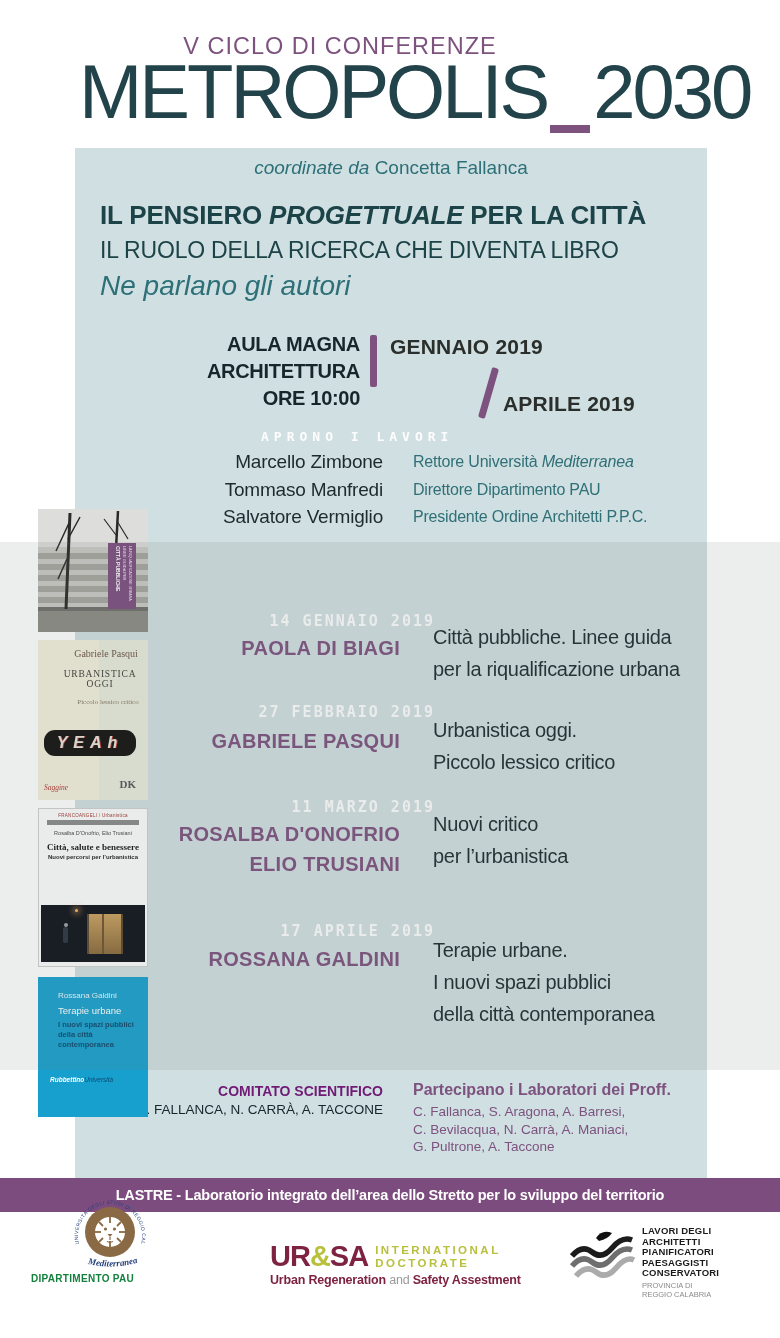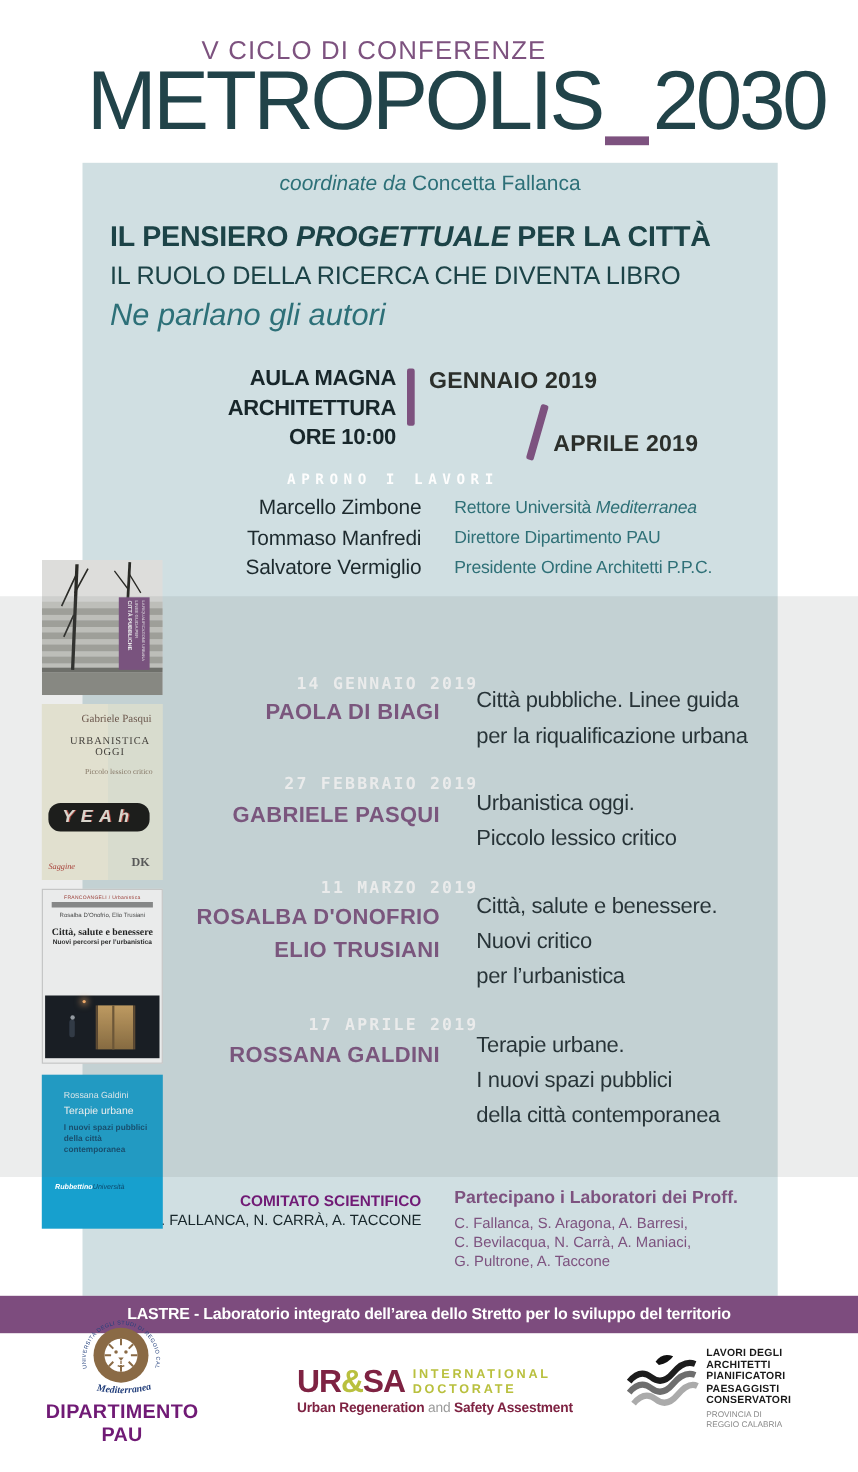--- a/index.html
+++ b/index.html
@@ -83,22 +83,22 @@
   .bk4 .au{margin:14px 0 0 20px;font-size:8px;color:#eaf6fa;}
   .bk4 .ti{margin:5px 0 0 20px;font-size:9.5px;color:#ffffff;}
   .bk4 .su{margin:4px 0 0 20px;font-size:7.5px;line-height:10px;color:#0d4a6e;font-weight:700;}
   .bk4 .pu{margin:26px 0 0 12px;font-size:6.5px;font-style:italic;}
   .bk4 .pu .b{font-weight:700;color:#ffffff;}
   .bk4 .pu .u{color:#0d4a6e;}
   
   .lastre{left:0;top:1178px;width:780px;height:34px;background:#7d4c7e;z-index:6;
           color:#ffffff;font-weight:700;font-size:14.5px;text-align:center;line-height:34px;
           letter-spacing:-0.2px;}
-  .dip{left:31px;top:1273px;width:160px;text-align:center;font-size:18px;font-weight:700;
-       color:#701a75;letter-spacing:0.3px;}
+  .dip{left:31px;top:1273px;width:160px;text-align:left;font-size:10px;font-weight:700;
+       color:#15803d;letter-spacing:0.3px;}
   .ursa-row{left:270px;top:1243px;display:flex;align-items:flex-start;}
   .ursa-big{font-size:29px;font-weight:700;line-height:26px;letter-spacing:-1px;}
   .mr{color:#7e2242;}
   .gr{color:#b9c03e;}
   .ursa-intl{margin-left:7px;font-size:11.5px;font-weight:700;letter-spacing:2.5px;
              line-height:13px;color:#b9c03e;padding-top:1px;}
   .ursa-tag{left:270px;top:1273px;font-size:12.5px;font-weight:700;color:#7e2242;letter-spacing:-0.2px;}
   .ursa-tag .and{color:#9a9a9a;font-weight:400;}
   .ord-text{left:642px;top:1226px;font-size:9.5px;font-weight:700;line-height:10.6px;
             color:#1a1a1a;letter-spacing:0.2px;}
@@ -160,21 +160,20 @@
       </div>
     </div>
 
     <div>
       <div class="abs mono-white ev-date" style="top:650px">11 MARZO 2019</div>
       <div class="abs ev-name" style="top:671px">
         <div>ROSALBA D'ONOFRIO</div>
         <div>ELIO TRUSIANI</div>
       </div>
       <div class="abs ev-topic" style="top:660px">
-        <div>Città, salute e benessere.</div>
         <div>Nuovi critico</div>
         <div>per l’urbanistica</div>
       </div>
     </div>
 
     <div>
       <div class="abs mono-white ev-date" style="top:774px">17 APRILE 2019</div>
       <div class="abs ev-name" style="top:796px">ROSSANA GALDINI</div>
       <div class="abs ev-topic" style="top:786px">
         <div>Terapie urbane.</div>

